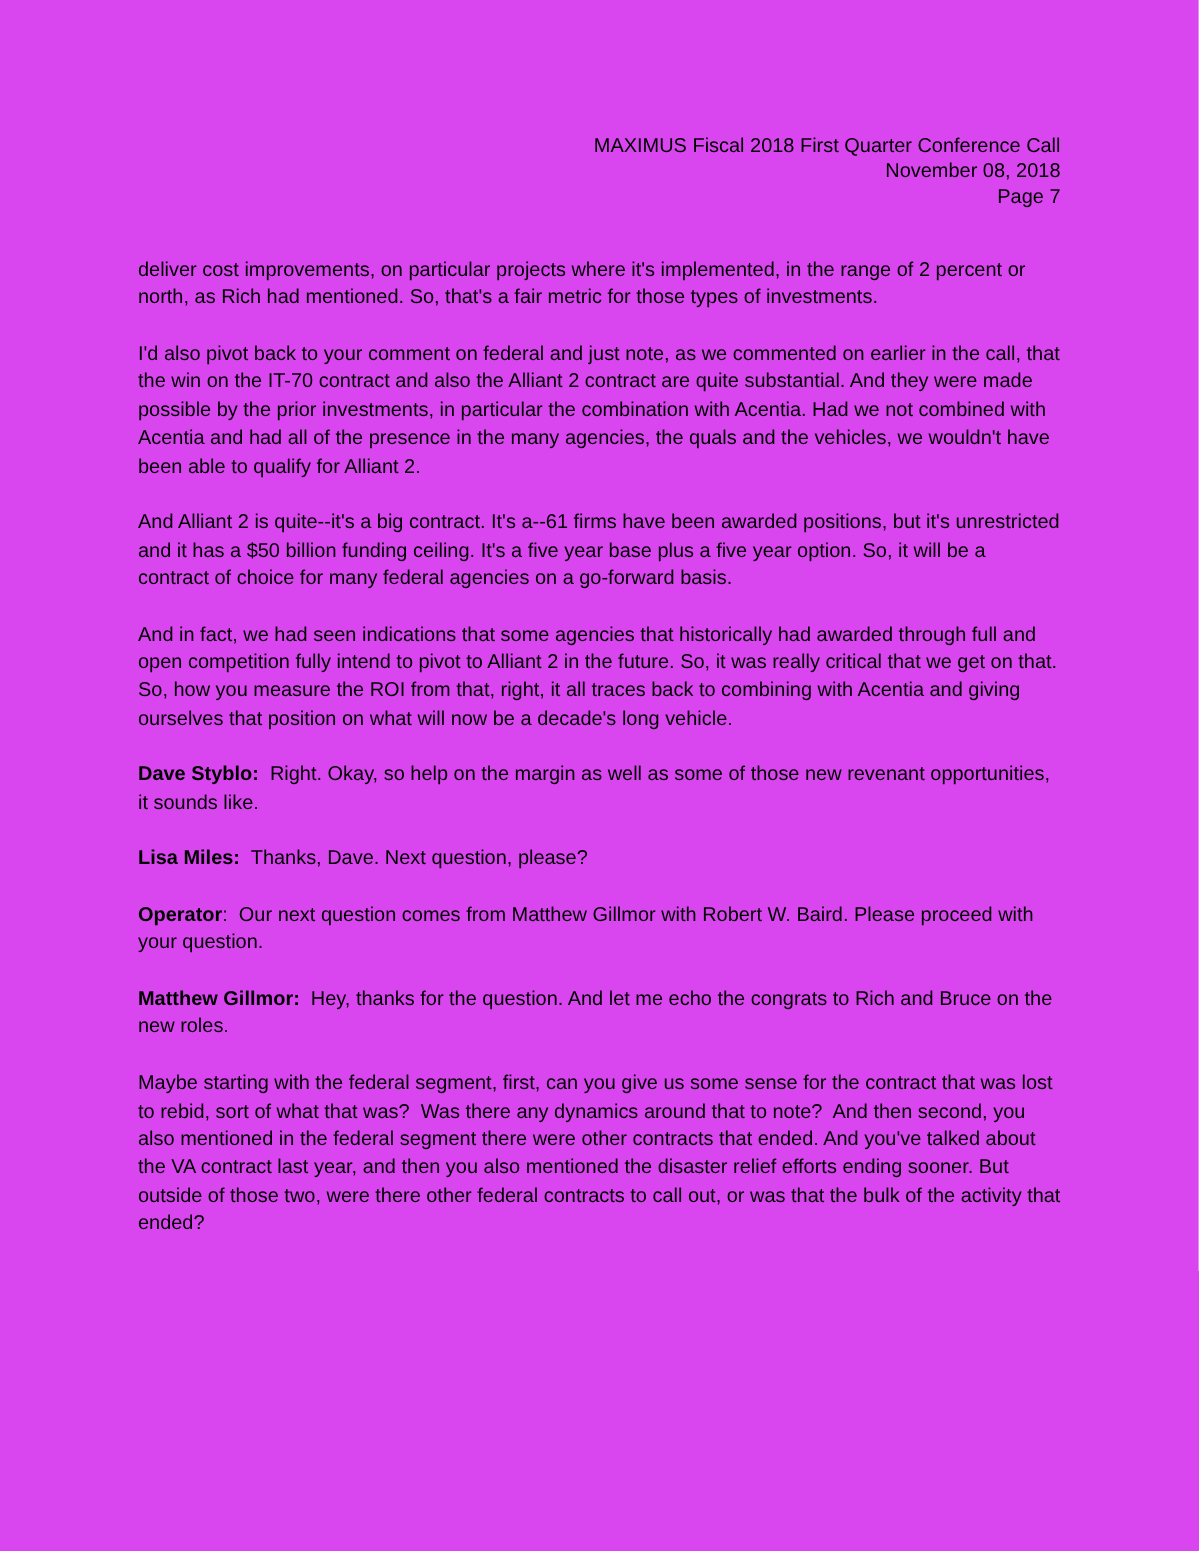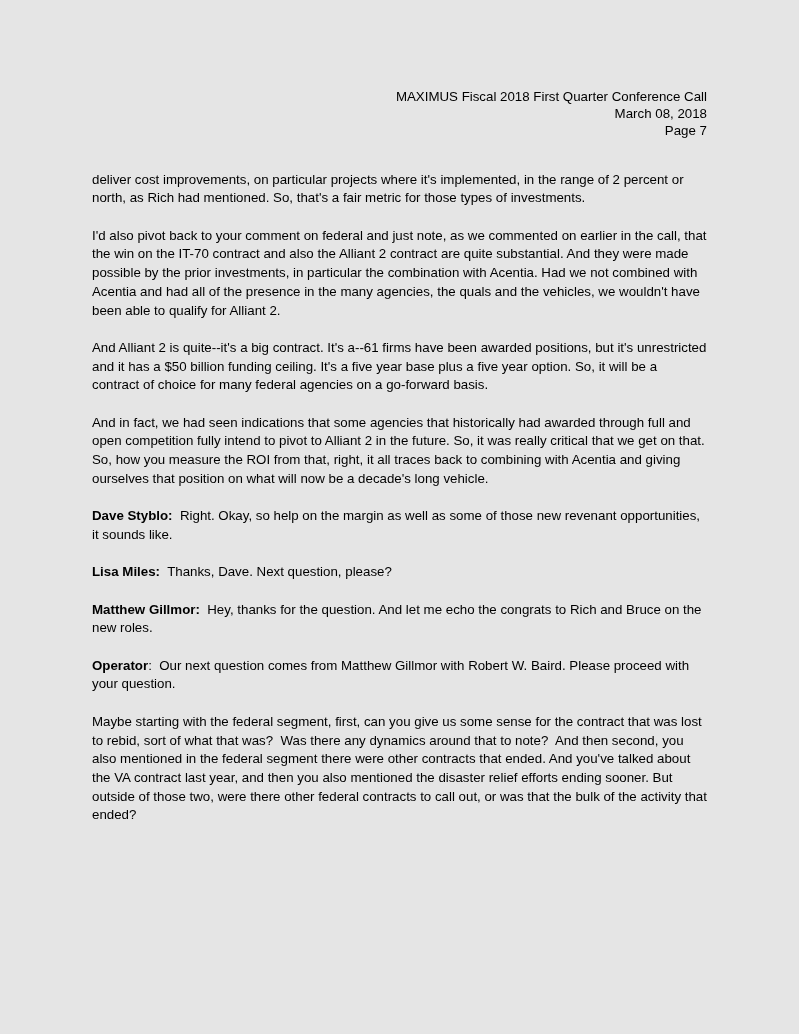--- a/index.html
+++ b/index.html
@@ -5,21 +5,21 @@
   * { margin: 0; padding: 0; box-sizing: border-box; }
   html, body {
     background: #ffffff;
     width: 799px;
     height: 1034px;
     overflow: hidden;
   }
   .page {
     width: 799px;
     height: 1034px;
-    background: #e5e5e5;
+    background: #d946ef;
     color: #000000;
     font-family: "Liberation Sans", "DejaVu Sans", sans-serif;
     font-size: 13.3px;
     line-height: 18.7px;
     padding: 88px 92px 0 92px;
   }
   .doc-header {
     text-align: right;
     margin-bottom: 31px;
   }
@@ -38,39 +38,39 @@
     white-space: pre-wrap;
   }
 </style>
 </head>
 <body>
 
 <div class="page">
 
   <div class="doc-header">
     <div>MAXIMUS Fiscal 2018 First Quarter Conference Call</div>
-    <div>March 08, 2018</div>
+    <div>November 08, 2018</div>
     <div>Page 7</div>
   </div>
 
   <div class="transcript">
     <p><span class="para-text">deliver cost improvements, on particular projects where it's implemented, in the range of 2 percent or north, as Rich had mentioned. So, that's a fair metric for those types of investments.</span></p>
 
     <p><span class="para-text">I'd also pivot back to your comment on federal and just note, as we commented on earlier in the call, that the win on the IT-70 contract and also the Alliant 2 contract are quite substantial. And they were made possible by the prior investments, in particular the combination with Acentia. Had we not combined with Acentia and had all of the presence in the many agencies, the quals and the vehicles, we wouldn't have been able to qualify for Alliant 2.</span></p>
 
     <p><span class="para-text">And Alliant 2 is quite--it's a big contract. It's a--61 firms have been awarded positions, but it's unrestricted and it has a $50 billion funding ceiling. It's a five year base plus a five year option. So, it will be a contract of choice for many federal agencies on a go-forward basis.</span></p>
 
     <p><span class="para-text">And in fact, we had seen indications that some agencies that historically had awarded through full and open competition fully intend to pivot to Alliant 2 in the future. So, it was really critical that we get on that. So, how you measure the ROI from that, right, it all traces back to combining with Acentia and giving ourselves that position on what will now be a decade's long vehicle.</span></p>
 
     <p><b class="speaker">Dave Styblo:</b><span class="para-text">  Right. Okay, so help on the margin as well as some of those new revenant opportunities, it sounds like.</span></p>
 
 
 
     <p><b class="speaker">Lisa Miles:</b><span class="para-text">  Thanks, Dave. Next question, please?</span></p>
 
+    <p><b class="speaker">Operator</b><span class="para-text">:  Our next question comes from Matthew Gillmor with Robert W. Baird. Please proceed with your question.</span></p>
+
     <p><b class="speaker">Matthew Gillmor:</b><span class="para-text">  Hey, thanks for the question. And let me echo the congrats to Rich and Bruce on the new roles.</span></p>
-
-    <p><b class="speaker">Operator</b><span class="para-text">:  Our next question comes from Matthew Gillmor with Robert W. Baird. Please proceed with your question.</span></p>
 
     <p><span class="para-text">Maybe starting with the federal segment, first, can you give us some sense for the contract that was lost to rebid, sort of what that was?  Was there any dynamics around that to note?  And then second, you also mentioned in the federal segment there were other contracts that ended. And you've talked about the VA contract last year, and then you also mentioned the disaster relief efforts ending sooner. But outside of those two, were there other federal contracts to call out, or was that the bulk of the activity that ended?</span></p>
   </div>
 
 </div>
 
 </body></html>

